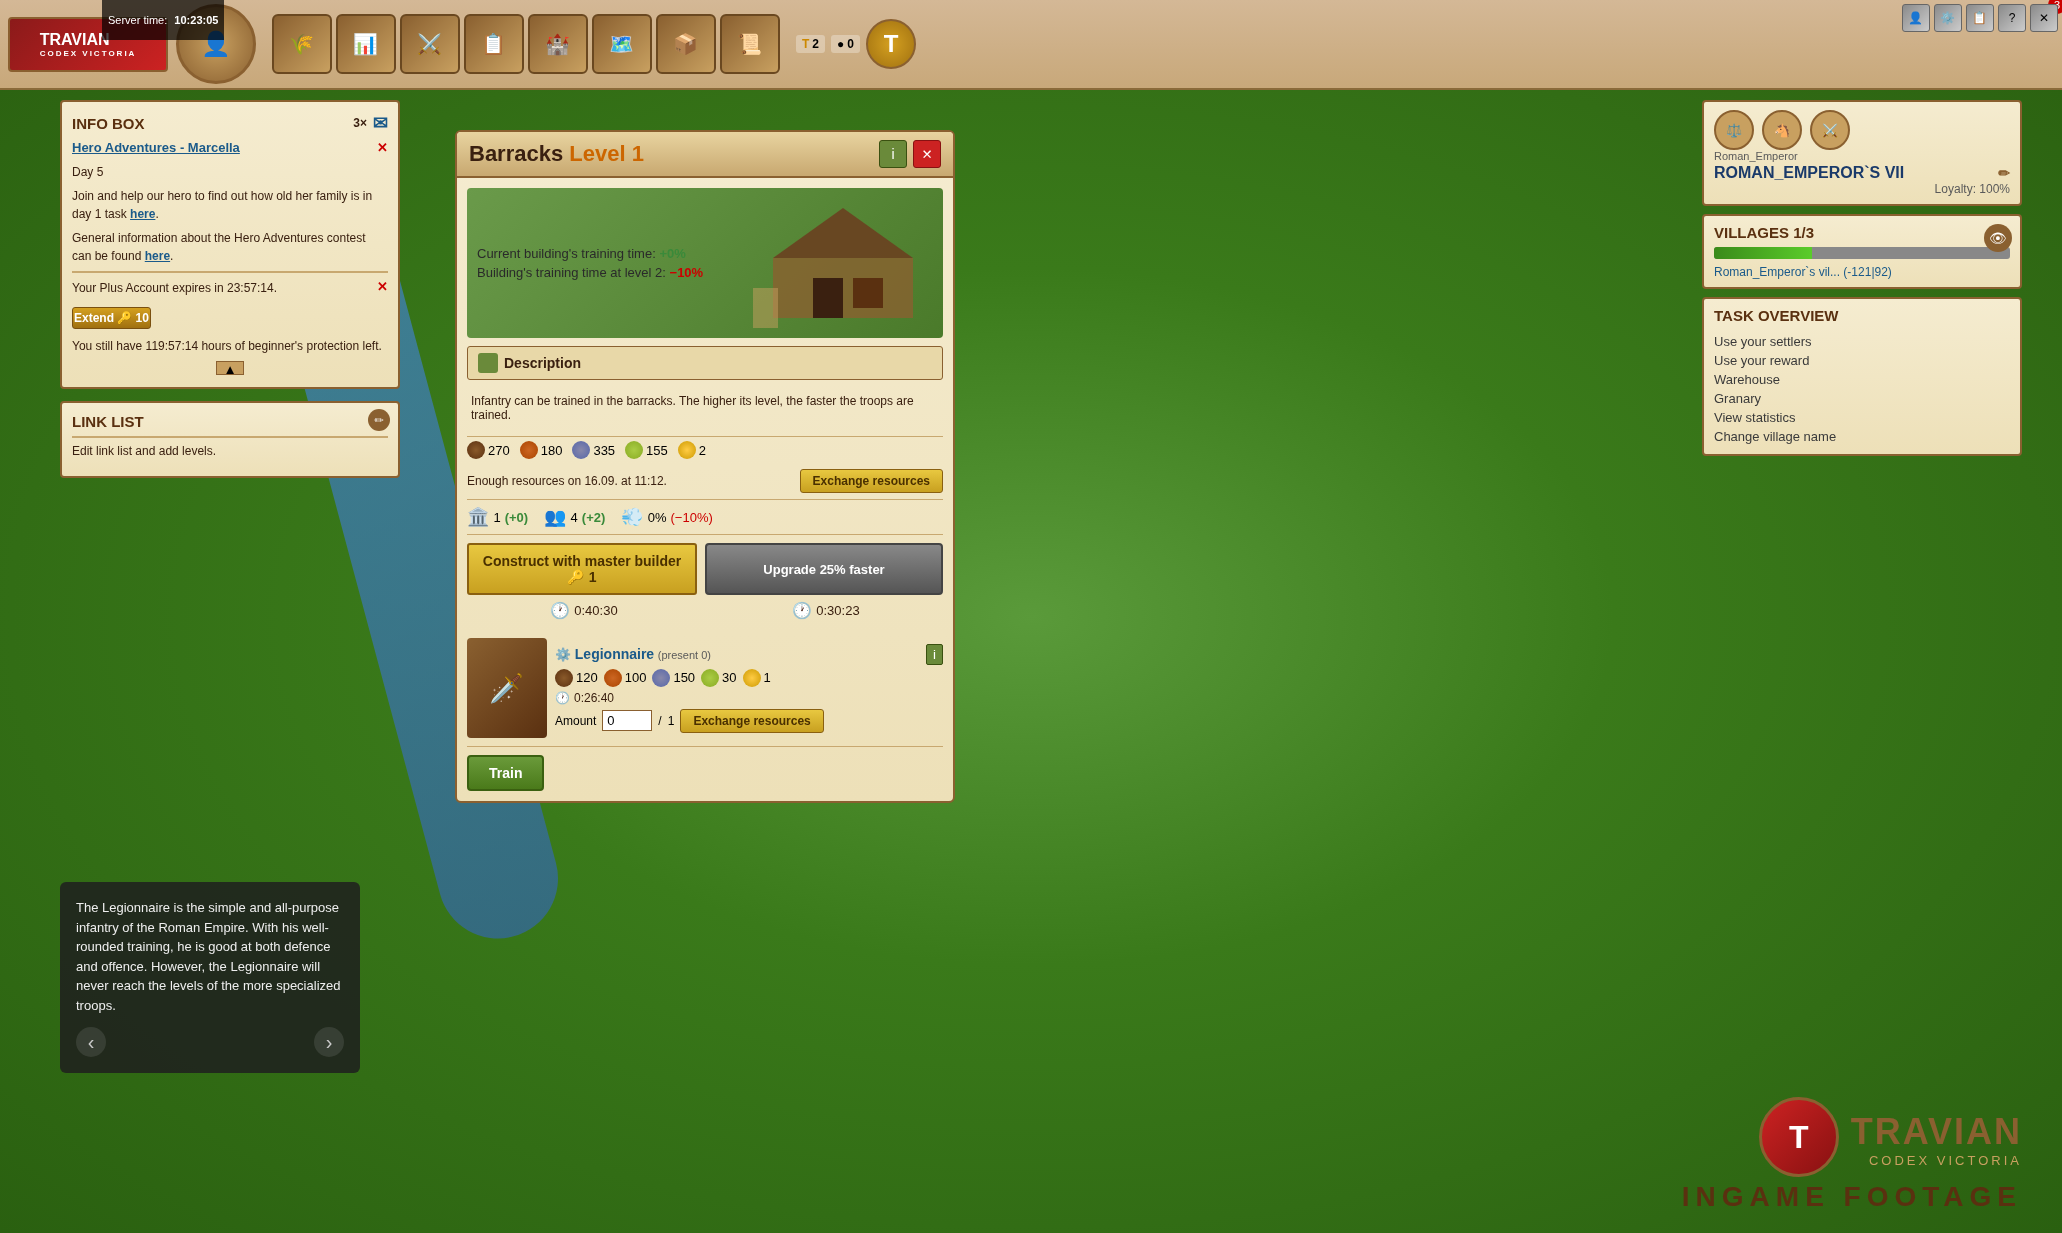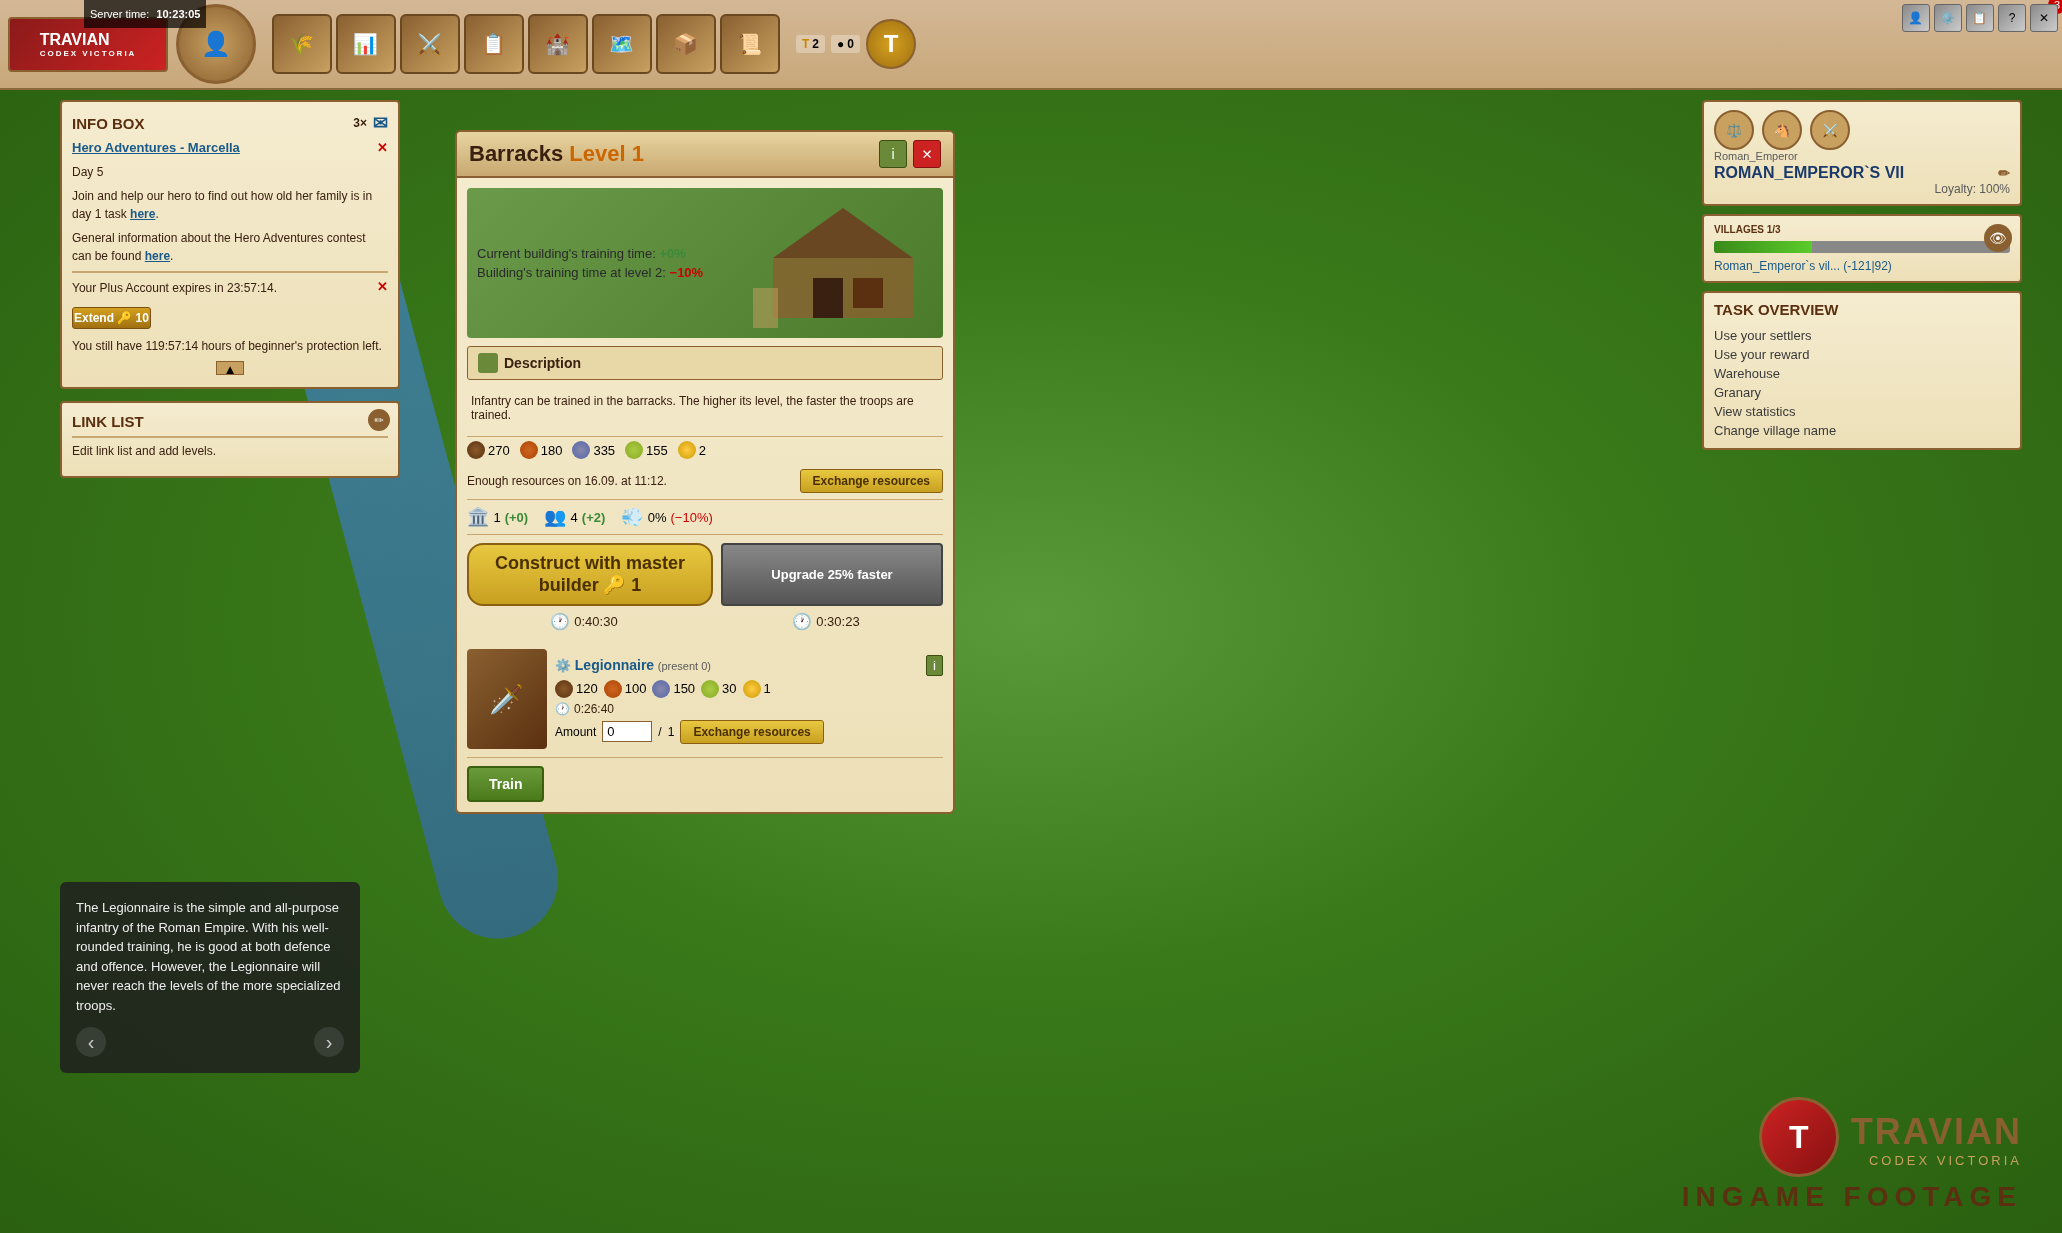--- a/index.html
+++ b/index.html
@@ -38,25 +38,25 @@
       height: 90px;
       background: linear-gradient(to bottom, #d4b896, #c8a87a);
       border-bottom: 2px solid #8a6a3a;
       z-index: 100;
       display: flex;
       align-items: center;
       padding: 0 8px;
     }
     .server-time {
       position: absolute;
-      top: 0; left: 84px;
+      top: 0; left: 102px;
       background: rgba(0,0,0,0.7);
       color: #fff;
       font-size: 11px;
-      padding: 8px 6px;
+      padding: 14px 6px;
     }
     .logo {
       width: 160px;
       height: 55px;
       background: linear-gradient(135deg, #8b1a1a, #cc2222);
       border: 2px solid #8a6030;
       border-radius: 4px;
       display: flex;
       align-items: center;
       justify-content: center;
@@ -347,24 +347,24 @@
     .action-row {
       display: flex;
       gap: 8px;
       margin-bottom: 6px;
     }
     .construct-btn {
       flex: 1;
       background: linear-gradient(to bottom, #e8c840, #c8a020);
       color: #4a3000;
       border: 2px solid #8a6010;
-      border-radius: 16px;
-      padding: 8px 24px;
-      cursor: pointer;
-      font-size: 18px;
+      border-radius: 3px;
+      padding: 8px 8px;
+      cursor: pointer;
+      font-size: 14px;
       font-weight: bold;
       display: flex;
       align-items: center;
       justify-content: center;
       gap: 4px;
     }
     .upgrade-btn {
       flex: 1;
       background: linear-gradient(to bottom, #888, #555);
       color: #fff;
@@ -515,21 +515,21 @@
 
     .villages-box {
       background: linear-gradient(to bottom, #f5ecd0, #ede0b8);
       border: 2px solid #8a6030;
       border-radius: 4px;
       padding: 8px 10px;
       margin-bottom: 8px;
       position: relative;
     }
     .villages-title {
-      font-size: 10px;
+      font-size: 15px;
       font-weight: bold;
       color: #5a3010;
       text-transform: uppercase;
       margin-bottom: 6px;
       display: flex;
       justify-content: space-between;
     }
     .progress-bar {
       height: 12px;
       background: #888;

